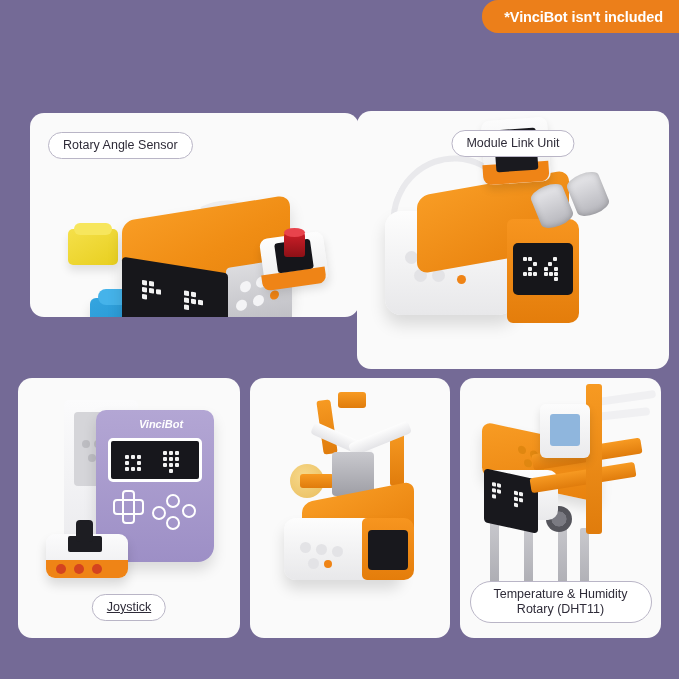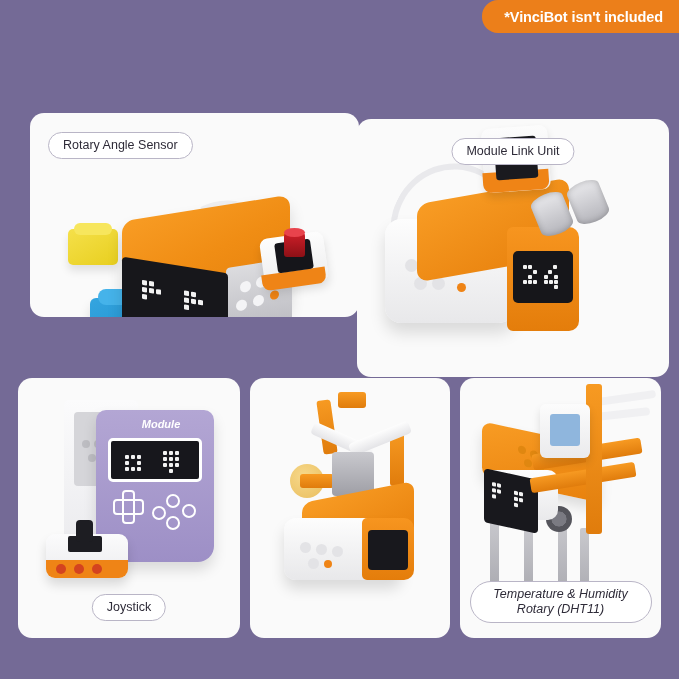--- a/index.html
+++ b/index.html
@@ -48,21 +48,21 @@
     left: 18px; top: 110px;
     width: 643px; height: 528px;
   }
   .card {
     position: absolute;
     background: #fafafa;
     border-radius: 14px;
     overflow: hidden;
   }
   .c1 { left: 0;   top: 3px;   width: 329px; height: 204px; margin-left: 12px; }
-  .c2 { left: 339px; top: 9px; width: 312px; height: 258px; }
+  .c2 { left: 339px; top: 1px; width: 312px; height: 258px; }
   .c3 { left: 0;   top: 268px; width: 222px; height: 260px; }
   .c4 { left: 232px; top: 268px; width: 200px; height: 260px; }
   .c5 { left: 442px; top: 268px; width: 201px; height: 260px; }
 
   
   .pill {
     position: absolute;
     border: 1px solid #b9b5c6;
     border-radius: 999px;
     background: #ffffff;
@@ -70,23 +70,23 @@
     font-size: 12.5px;
     line-height: 1.22;
     text-align: center;
     padding: 5px 14px;
     white-space: nowrap;
     z-index: 6;
   }
   .pill.two-line { white-space: normal; width: 182px; padding: 5px 8px; }
   .p1 { left: 18px;  top: 19px; }
   .p2 { left: 50%;   top: 19px; transform: translateX(-50%); }
-  .p3 { left: 50%;   bottom: 17px; transform: translateX(-50%); }
+  .p3 { left: 50%;   bottom: 17px; transform: translateX(-50%); text-decoration: underline; }
   .p4 { left: 50%;   bottom: 17px; transform: translateX(-50%); }
-  .p5 { left: 50%;   bottom: 15px; transform: translateX(-50%); font-style: italic; }
+  .p5 { left: 50%;   bottom: 15px; transform: translateX(-50%); }
 
   
   .scene { position: absolute; inset: 0; }
 
   
   .piece { position: absolute; }
 
   .dot { position: absolute; border-radius: 50%; }
 
   
@@ -475,21 +475,21 @@
       <div class="scene">
         <div class="piece panel-back"></div>
         <div class="piece panel-grey">
           <div class="dot" style="left:8px;top:28px;width:8px;height:8px;background:#bdbdc2;"></div>
           <div class="dot" style="left:20px;top:28px;width:8px;height:8px;background:#bdbdc2;"></div>
           <div class="dot" style="left:32px;top:28px;width:8px;height:8px;background:#bdbdc2;"></div>
           <div class="dot" style="left:14px;top:42px;width:8px;height:8px;background:#bdbdc2;"></div>
           <div class="dot" style="left:26px;top:42px;width:7px;height:7px;background:#ef8416;"></div>
         </div>
         <div class="piece gb-shell"></div>
-        <div class="piece gb-logo">Module</div>
+        <div class="piece gb-logo">VinciBot</div>
         <div class="piece gb-screen">
           <div class="px" style="left:14px;top:14px;width:4px;height:4px;"></div>
           <div class="px" style="left:20px;top:14px;width:4px;height:4px;"></div>
           <div class="px" style="left:26px;top:14px;width:4px;height:4px;"></div>
           <div class="px" style="left:14px;top:20px;width:4px;height:4px;"></div>
           <div class="px" style="left:26px;top:20px;width:4px;height:4px;"></div>
           <div class="px" style="left:14px;top:26px;width:4px;height:4px;"></div>
           <div class="px" style="left:20px;top:26px;width:4px;height:4px;"></div>
           <div class="px" style="left:26px;top:26px;width:4px;height:4px;"></div>
           <div class="px" style="left:52px;top:10px;width:4px;height:4px;"></div>

